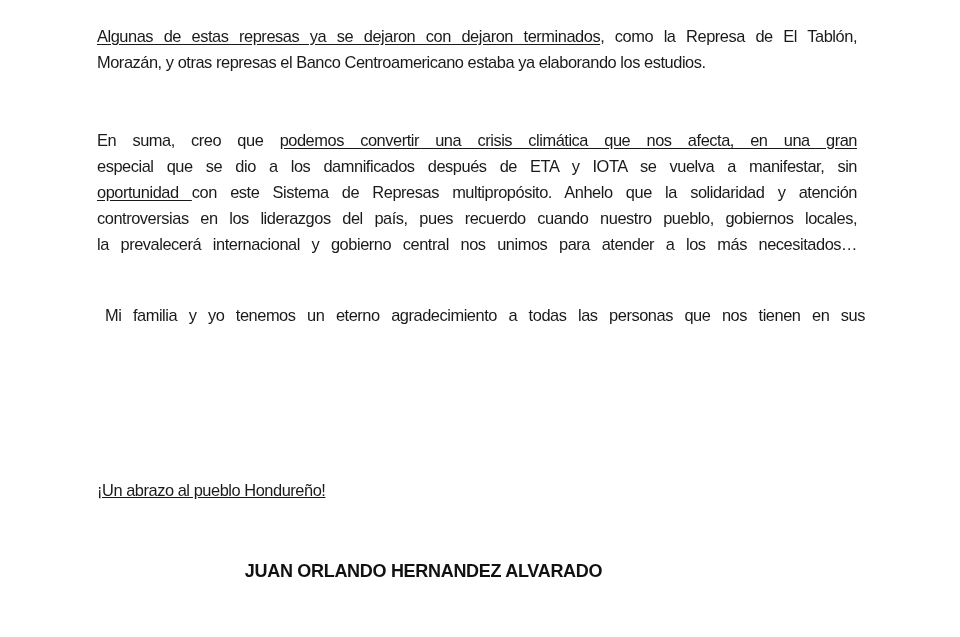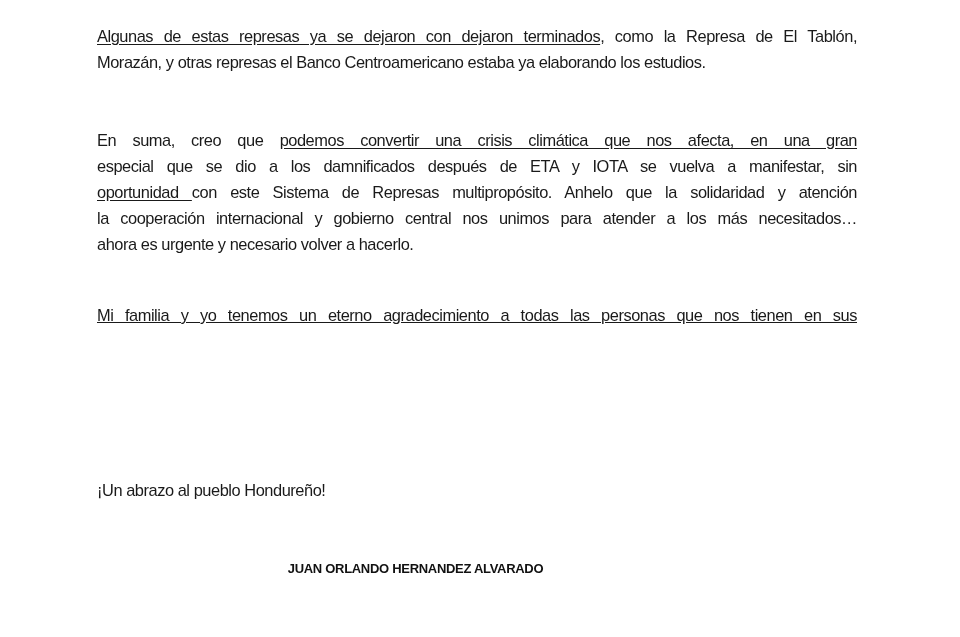--- a/index.html
+++ b/index.html
@@ -2,58 +2,58 @@
 <html><head>
 <meta charset="utf-8">
 <style>
   html, body { margin: 0; padding: 0; background: #ffffff; }
   body { width: 960px; height: 637px; overflow: hidden; position: relative;
          font-family: "Liberation Sans", sans-serif; color: #1a1a1a; }
   .page { position: absolute; left: 97px; top: 0; width: 760px; }
   .p { font-size: 16.4px; line-height: 26px; margin: 0; letter-spacing: -0.45px; word-spacing: 0px; }
   .u { text-decoration: underline; text-underline-offset: 2px; }
   .it { font-style: italic; }
-  .sig { position: absolute; left: 0; width: 831px; top: 561px; text-align: center;
-         font-weight: bold; font-size: 13px; letter-spacing: -0.3px; color: #111; }
+  .sig { position: absolute; left: 8px; width: 831px; top: 561px; text-align: center;
+         font-weight: bold; font-size: 18px; letter-spacing: -0.3px; color: #111; }
   .line { display: block; white-space: nowrap; }
   .jline { display: block; text-align: justify; text-align-last: justify; white-space: normal; }
 </style>
 </head>
 <body>
 
 <div class="page">
 
   <div style="position:absolute; top:23px; left:0; width:760px;">
     <p class="p">
       <span class="jline"><span class="u">Algunas de estas represas ya se dejaron con dejaron terminados</span><span>, como la Represa de El Tablón,</span></span>
       <span class="line">Morazán, y otras represas el Banco Centroamericano estaba ya elaborando los estudios.</span>
     </p>
   </div>
 
   <div style="position:absolute; top:112px; left:0; width:760px;margin-top:15px;">
     <p class="p">
       <span class="jline"><span>En suma, creo que </span><span class="u">podemos convertir una crisis climática que nos afecta, en una gran</span></span>
       <span class="jline">especial que se dio a los damnificados después de ETA y IOTA se vuelva a manifestar, sin</span>
       <span class="jline"><span class="u">oportunidad </span><span>con este Sistema de Represas multipropósito. Anhelo que la solidaridad y atención</span></span>
-      <span class="jline">la cooperación internacional y gobierno central nos unimos para atender a los más necesitados…</span>
-      <span class="line">ahora es urgente y necesario volver a hacerlo.</span>
+      <span class="jline">controversias en los liderazgos del país, pues recuerdo cuando nuestro pueblo, gobiernos locales,</span>
+      <span class="jline">la prevalecerá internacional y gobierno central nos unimos para atender a los más necesitados…</span>
     </p>
   </div>
 
-  <div style="position:absolute; top:302px; left:0; width:760px;text-decoration:underline;">
+  <div style="position:absolute; top:302px; left:8px; width:760px;">
     <p class="p">
       <span class="jline">Mi familia y yo tenemos un eterno agradecimiento a todas las personas que nos tienen en sus</span>
     </p>
   </div>
 
   <div style="position:absolute; top:403px; left:0; width:760px;">
     <p class="p it">
     </p>
   </div>
 
-  <div style="position:absolute; top:477px; left:0; width:760px;">
+  <div style="position:absolute; top:477px; left:0; width:760px;text-decoration:underline;">
     <p class="p">
       <span class="line">¡Un abrazo al pueblo Hondureño!</span>
     </p>
   </div>
 </div>
 
 <div class="sig">JUAN ORLANDO HERNANDEZ ALVARADO</div>
 
 </body></html>

